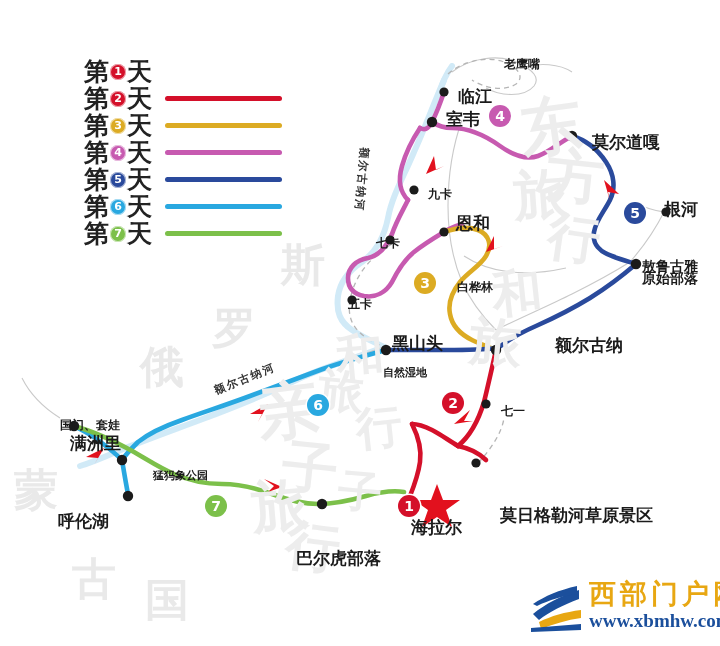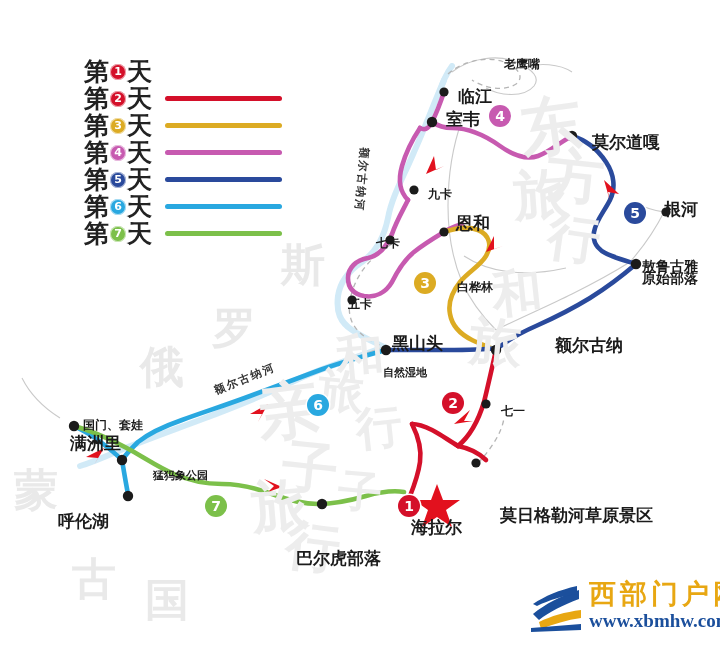--- a/index.html
+++ b/index.html
@@ -332,21 +332,21 @@
       <div class="lbl big" style="left: 456px; top: 215px;">恩和</div>
       <div class="lbl sm" style="left: 376px; top: 237px;">七卡</div>
       <div class="lbl mid" style="left: 642px; top: 251px; margin-top: 8px;">敖鲁古雅</div>
       <div class="lbl mid" style="left: 642px; top: 271px;">原始部落</div>
       <div class="lbl sm" style="left: 457px; top: 281px;">白桦林</div>
       <div class="lbl sm" style="left: 348px; top: 298px;">五卡</div>
       <div class="lbl big" style="left: 392px; top: 335px;">黑山头</div>
       <div class="lbl big" style="left: 515px; top: 337px; margin-left: 40px;">额尔古纳</div>
       <div class="lbl xs" style="left: 383px; top: 367px;">自然湿地</div>
       <div class="lbl sm" style="left: 501px; top: 405px;">七一</div>
-      <div class="lbl sm" style="left: 83px; top: 419px;">国门、套娃</div>
+      <div class="lbl sm" style="left: 60px; top: 419px;">国门、套娃</div>
       <div class="lbl big" style="left: 70px; top: 435px;">满洲里</div>
       <div class="lbl big" style="left: 500px; top: 467px; margin-top: 40px;">莫日格勒河草原景区</div>
       <div class="lbl xs" style="left: 153px; top: 470px;">猛犸象公园</div>
       <div class="lbl big" style="left: 58px; top: 513px;">呼伦湖</div>
       <div class="lbl big" style="left: 296px; top: 550px;">巴尔虎部落</div>
       <div class="lbl big" style="left: 411px; top: 519px;">海拉尔</div>
     </div>
   <div id="badges">
       <div class="mbadge ring" style="left: 398px; top: 495px; background: rgb(212, 16, 42);">1</div>
       <div class="mbadge ring" style="left: 442px; top: 392px; background: rgb(212, 16, 42);">2</div>

